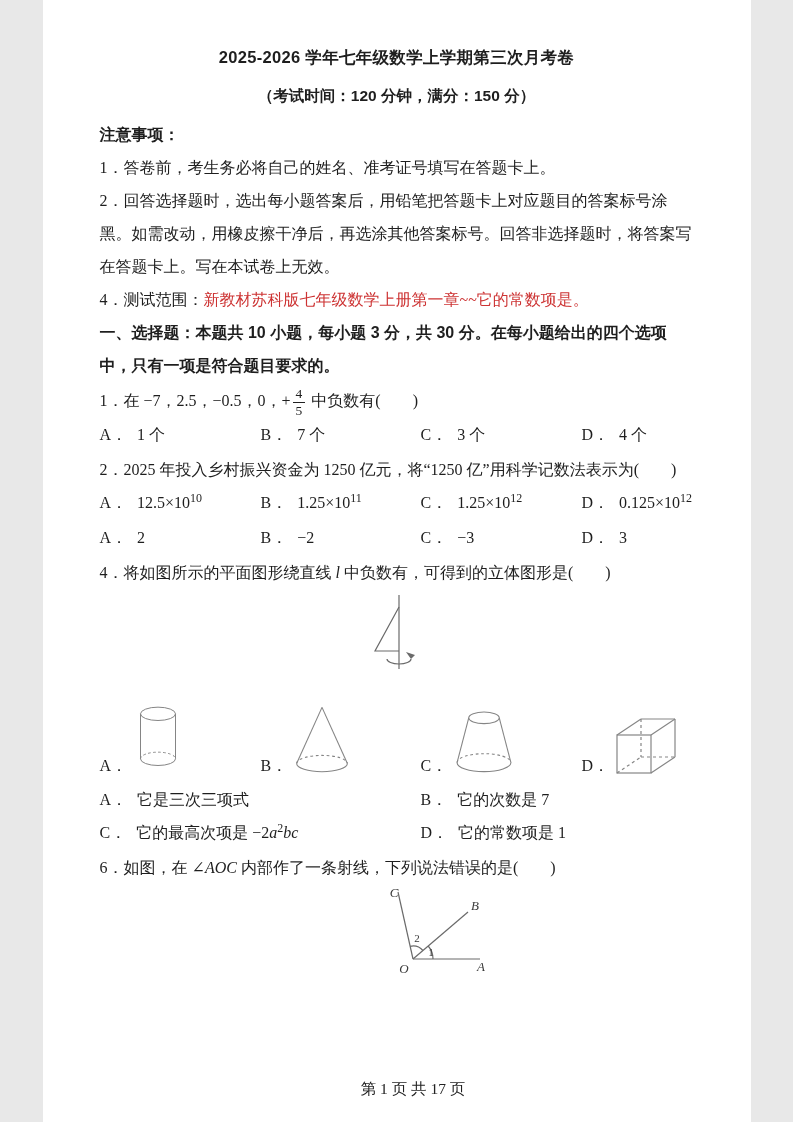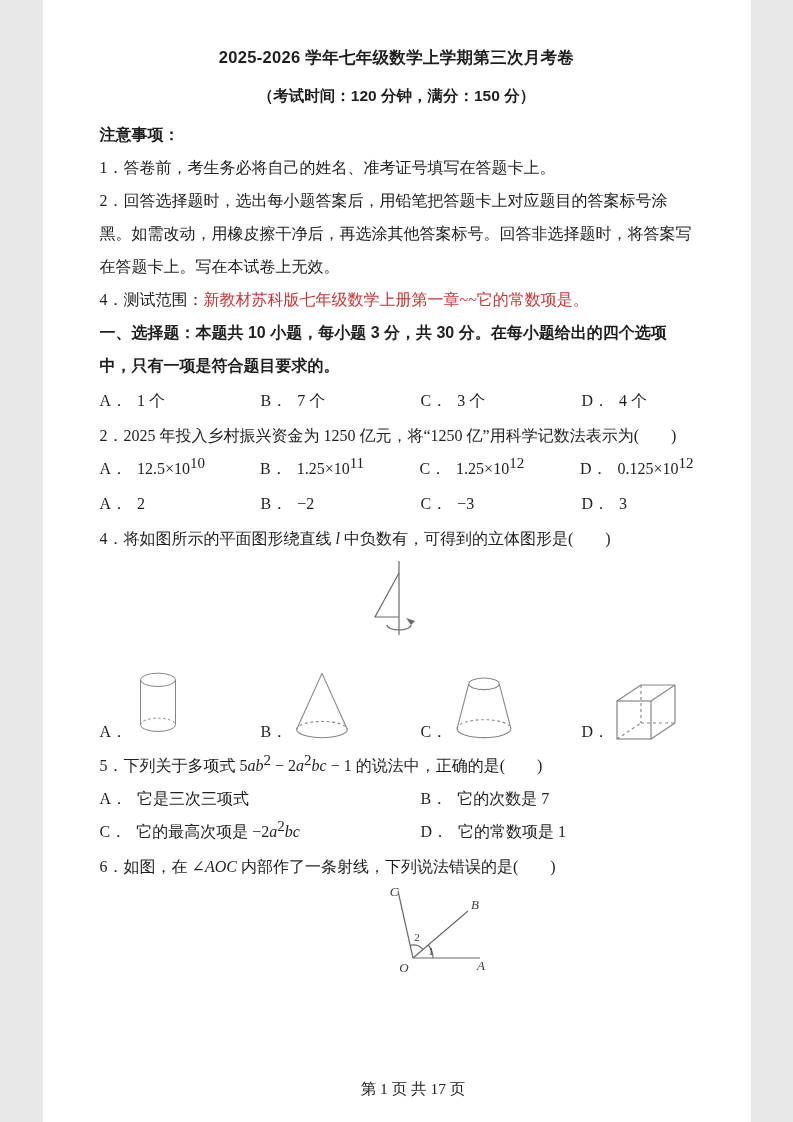--- a/index.html
+++ b/index.html
@@ -12,21 +12,21 @@
   }
   .center { text-align:center; }
   .hd { font-family:"Liberation Sans","DejaVu Sans",sans-serif; font-weight:bold; }
   .title { font-size:16.5px; line-height:26px; margin-bottom:13px; letter-spacing:0.3px; }
   .subtitle { font-size:15.5px; line-height:26px; margin-bottom:9px; }
   .p { font-size:16px; line-height:33px; }
   .bold-sans { font-family:"Liberation Sans","DejaVu Sans",sans-serif; font-weight:bold; }
   .red { color:var(--accent-red,#cd3333); }
   .qblock { margin-top:2px; }
   .it { font-style:italic; }
-  sup.e { font-size:15px; vertical-align:super; line-height:0; }
+  sup.e { font-size:12px; vertical-align:super; line-height:0; }
   .frac { display:inline-block; vertical-align:middle; text-align:center;
           font-size:13.5px; line-height:1.15; margin:0 2px; }
   .frac .num { display:block; border-bottom:1px solid #222; padding:0 3px; }
   .frac .den { display:block; }
   .opts { display:flex; font-size:16px; line-height:33px; }
   .opt { display:flex; align-items:baseline; }
   .w1 { width:161px; } .w2 { width:160px; } .w3 { width:161px; } .w4 { flex:1; }
   .half { width:321px; }
   .opt-label { margin-right:10px; }
   .fig-rotation { display:flex; justify-content:center; margin:4px 0 2px; }
@@ -51,20 +51,23 @@
   <div class="center subtitle hd">（考试时间：120 分钟，满分：150 分）</div>
 
   <div class="p bold-sans">注意事项：</div>
   <div class="p">1．答卷前，考生务必将自己的姓名、准考证号填写在答题卡上。</div>
   <div class="p">2．回答选择题时，选出每小题答案后，用铅笔把答题卡上对应题目的答案标号涂黑。如需改动，用橡皮擦干净后，再选涂其他答案标号。回答非选择题时，将答案写在答题卡上。写在本试卷上无效。</div>
   <div class="p"><span>4．测试范围：</span><span class="red">新教材苏科版七年级数学上册第一章~~它的常数项是。</span></div>
 
   <div class="p bold-sans">一、选择题：本题共 10 小题，每小题 3 分，共 30 分。在每小题给出的四个选项中，只有一项是符合题目要求的。</div>
 
   <div class="qblock">
+    <div class="p">
+      <span>1．在 </span><span>−7</span><span>，</span><span>2.5</span><span>，</span><span>−0.5</span><span>，</span><span>0</span><span>，</span><span>+</span><span class="frac"><span class="num">4</span><span class="den">5</span></span><span> 中负数有(　　)</span>
+    </div>
     <div class="opts">
       <span class="opt w1">
           <span class="opt-label">A．</span>
           <span>1 个</span>
         </span>
       <span class="opt w2">
           <span class="opt-label">B．</span>
           <span>7 个</span>
         </span>
       <span class="opt w3">
@@ -174,23 +177,20 @@
           <line class="shp" x1="36" y1="58" x2="60" y2="42"></line>
           <line class="shp dash" x1="26" y1="4" x2="26" y2="42"></line>
           <line class="shp dash" x1="26" y1="42" x2="60" y2="42"></line>
           <line class="shp dash" x1="2" y1="58" x2="26" y2="42"></line>
         </svg>
       </span>
     </div>
   </div>
 
   <div class="qblock">
-    <div class="p">
-      <span>5．下列关于多项式 </span><span>5</span><span class="it">ab</span><sup class="e">2</sup><span> − 2</span><span class="it">a</span><sup class="e">2</sup><span class="it">bc</span><span> − 1</span><span> 的说法中，正确的是(　　)</span>
-    </div>
     <div class="opts">
       <span class="opt half">
           <span class="opt-label">A．</span>
           <span>它是三次三项式</span>
         </span>
       <span class="opt w4">
           <span class="opt-label">B．</span>
           <span>它的次数是 7</span>
         </span>
     </div>

